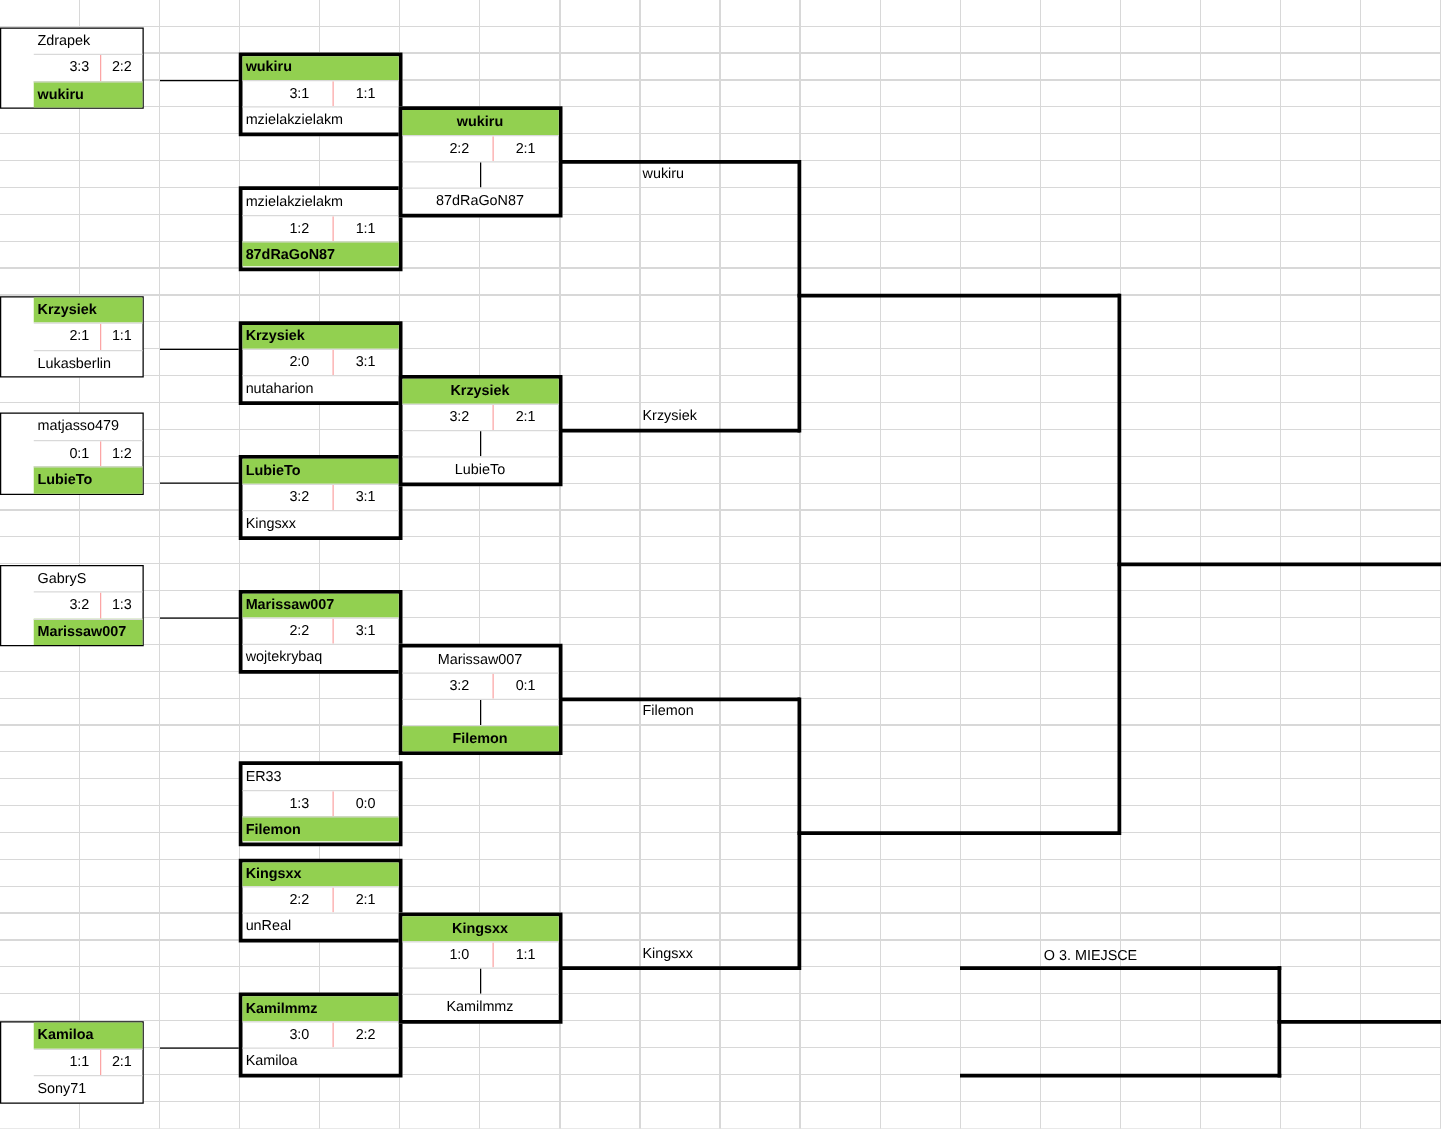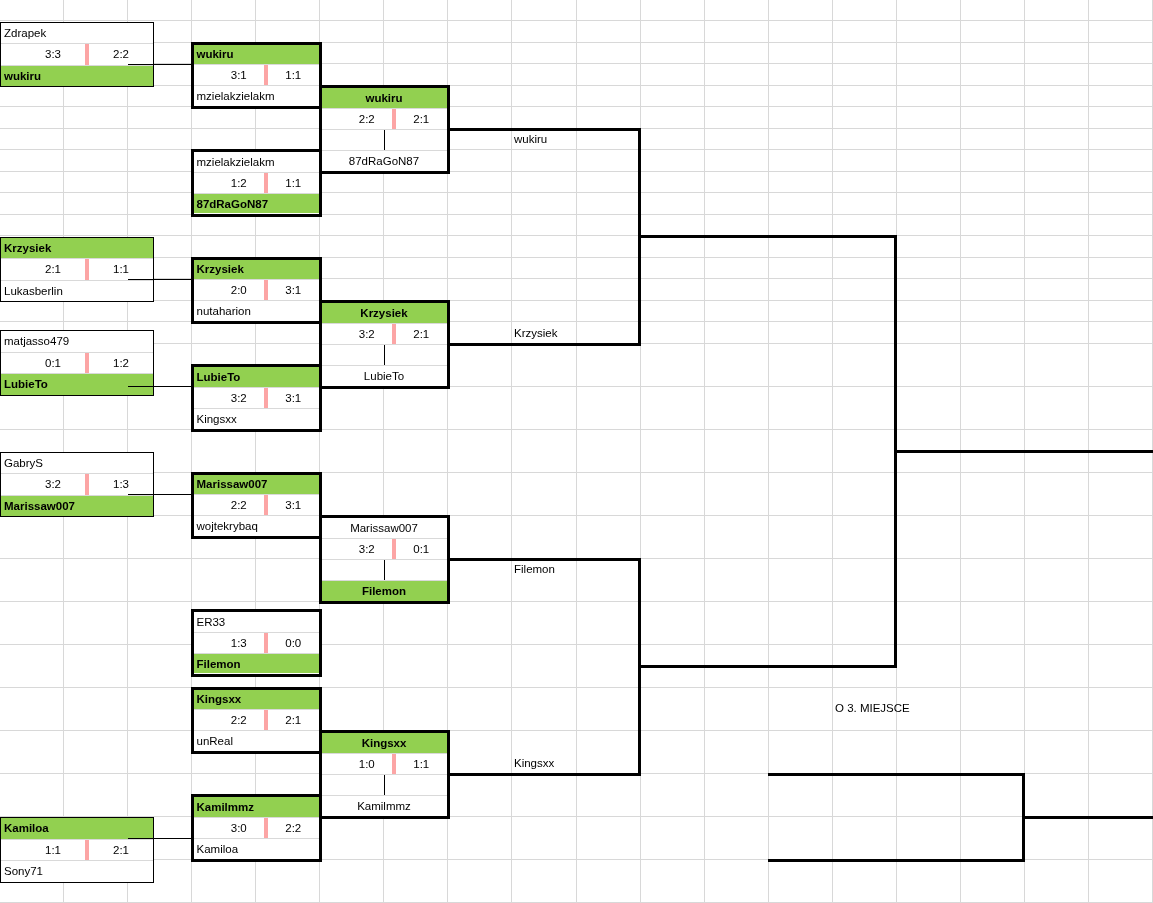--- a/index.html
+++ b/index.html
@@ -6,31 +6,31 @@
   .sheet{
     position:relative;width:1153px;height:903px;background:#fff;overflow:hidden;
     background-image:
       repeating-linear-gradient(to right, transparent 0, transparent 63.06px, #d8d8d8 63.06px, #d8d8d8 64.06px),
       repeating-linear-gradient(to bottom, transparent 0, transparent 20.5px, #d8d8d8 20.5px, #d8d8d8 21.5px);
     font-family:"Liberation Sans", sans-serif;
     font-size:11.5px;color:#000;
   }
   .box{position:absolute;background:#fff;border:1px solid #000;box-sizing:border-box;display:flex;flex-direction:column;}
   .box.thick{border-width:3px;}
-  .r1{left:0px;width:154px;height:65.5px;}
+  .r1{left:0px;width:115px;height:65.5px;padding-left:26px;}
   .r2{left:190.5px;width:131px;height:67.5px;}
   .qf{left:318.5px;width:131px;height:89px;}
   .cell{flex:1;display:flex;align-items:center;overflow:hidden;white-space:nowrap;}
   .cell + .cell{border-top:1px solid #d9d9d9;}
   .name{padding-left:3px;}
   .center{justify-content:center;padding-left:0;}
   .green{background:#92d050;font-weight:bold;}
   .scores{padding:0;}
   .half{flex:1;height:100%;display:flex;align-items:center;justify-content:center;}
-  .half.l{border-right:4px solid #fca5a5;margin-left:20px;}
+  .half.l{border-right:1px solid #fca5a5;margin-left:20px;}
   .blankrow{position:relative;}
   .blankrow::after{content:"";position:absolute;left:50%;top:-1px;bottom:0;width:1px;background:#000;}
   .hl{position:absolute;height:3px;background:#000;}
   .vl{position:absolute;width:3px;background:#000;}
   .cl{position:absolute;height:1px;background:#000;}
   .lbl{position:absolute;height:21.5px;line-height:21.5px;white-space:nowrap;}
 </style>
 </head>
 <body>
 
@@ -215,15 +215,15 @@
   <div class="hl" style="left:768px;top:772.5px;width:257px"></div>
   <div class="hl" style="left:768px;top:858.5px;width:257px"></div>
   <div class="vl" style="left:1022px;top:772.5px;height:89px"></div>
   <div class="hl" style="left:1022px;top:815.5px;width:131px"></div>
 
   <div class="lbl" style="left:514px;top:129px">wukiru</div>
   <div class="lbl" style="left:514px;top:322.5px">Krzysiek</div>
   <div class="lbl" style="left:514px;top:559px">Filemon</div>
   <div class="lbl" style="left:514px;top:752.5px">Kingsxx</div>
 
-  <div class="lbl" style="left:835px;top:698px">O 3. MIEJSCE</div>
+  <div class="lbl" style="left:835px;top:755px">O 3. MIEJSCE</div>
 
 </div>
 
 </body></html>

